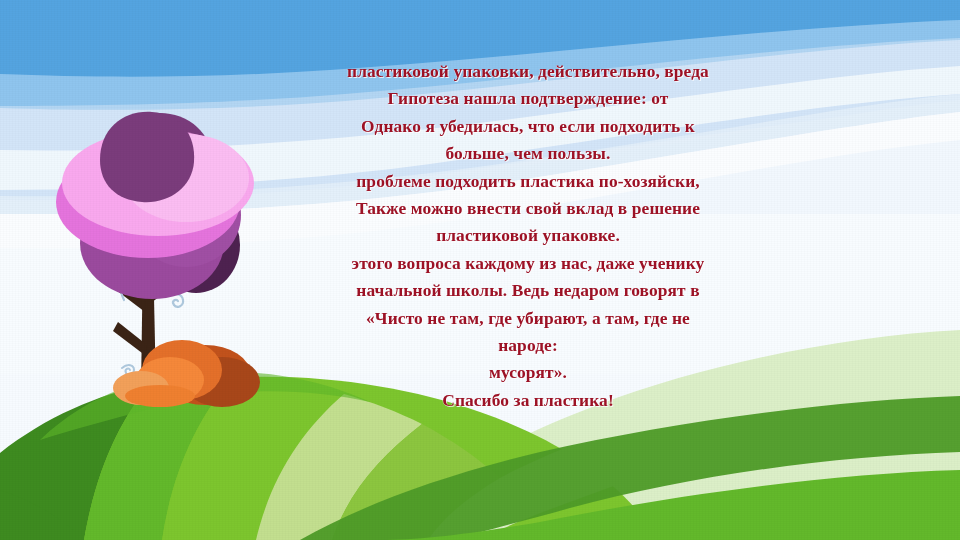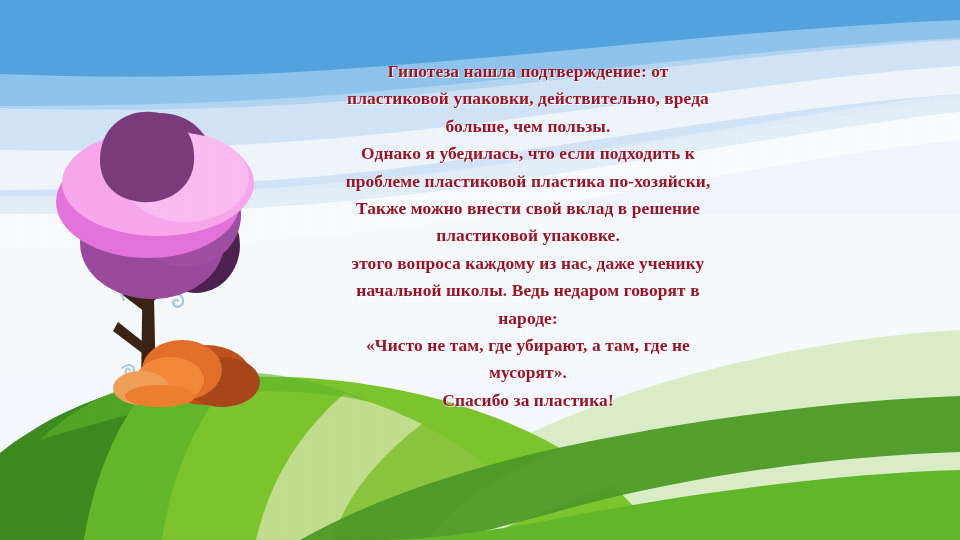--- a/index.html
+++ b/index.html
@@ -170,29 +170,29 @@
 
     <ellipse cx="205" cy="375" rx="46" ry="30" fill="#C2521C"></ellipse>
     <ellipse cx="222" cy="382" rx="38" ry="25" fill="#A8471A"></ellipse>
     <ellipse cx="182" cy="370" rx="40" ry="30" fill="#E4702A"></ellipse>
     <ellipse cx="170" cy="380" rx="34" ry="23" fill="#F5883A"></ellipse>
     <ellipse cx="141" cy="388" rx="28" ry="17" fill="#F2A05A"></ellipse>
     <ellipse cx="160" cy="396" rx="35" ry="11" fill="#EF8030"></ellipse>
   </svg>
 
   <div class="text-block">
+    <p class="line">пластиковой упаковки, действительно, вреда</p>
     <p class="line">Гипотеза нашла подтверждение: от</p>
-    <p class="line">пластиковой упаковки, действительно, вреда</p>
+    <p class="line">Однако я убедилась,  что  если подходить к</p>
     <p class="line">больше, чем пользы.</p>
-    <p class="line">Однако я убедилась,  что  если подходить к</p>
-    <p class="line">проблеме пластиковой пластика по-хозяйски,</p>
+    <p class="line">проблеме подходить пластика по-хозяйски,</p>
     <p class="line">Также можно внести свой вклад в решение</p>
     <p class="line">пластиковой упаковке.</p>
     <p class="line">этого вопроса каждому из нас, даже ученику</p>
     <p class="line">начальной школы. Ведь недаром говорят в</p>
+    <p class="line">«Чисто не там, где убирают, а там, где не</p>
     <p class="line">народе:</p>
-    <p class="line">«Чисто не там, где убирают, а там, где не</p>
     <p class="line">мусорят».</p>
     <p class="line">Спасибо за пластика!</p>
   </div>
 
   <div class="texture"></div>
 </div>
 
 </body></html>

